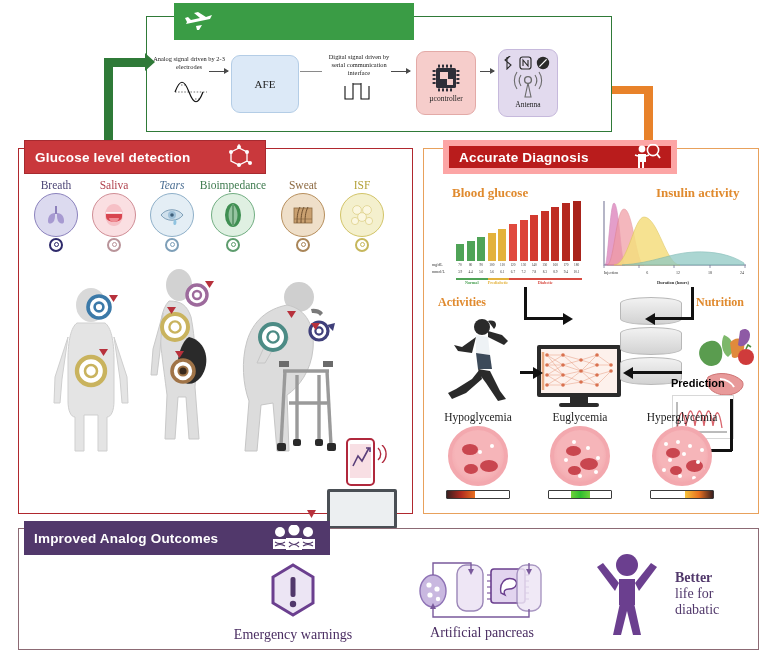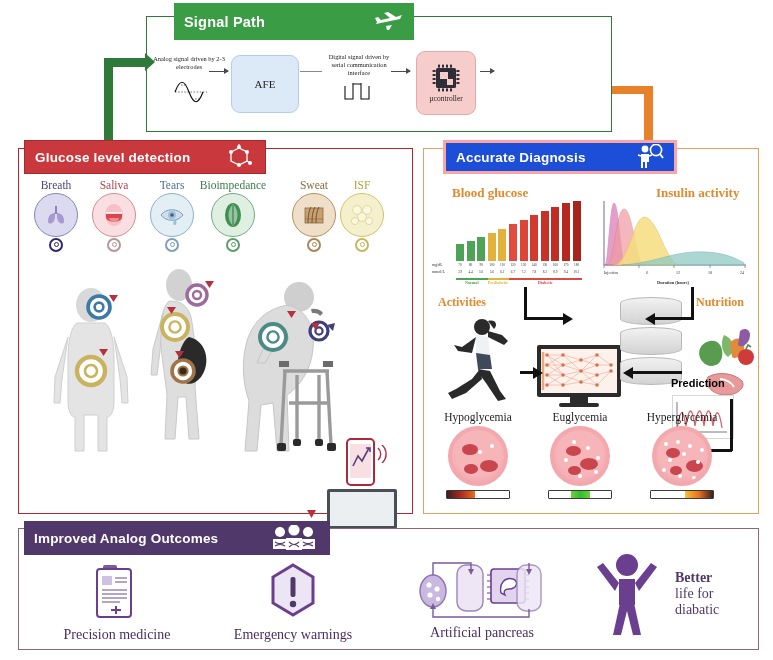--- a/index.html
+++ b/index.html
@@ -147,21 +147,21 @@
     background:#5a6066; border-radius:2px; }
   #injector { position:absolute; left:318px; top:408px; width:44px; height:62px; }
 
   
   #diag-panel {
     left:423px; top:148px; width:336px; height:366px;
     border:1.5px solid #e8a15c;
   }
   #diag-header {
     left:443px; top:140px; width:234px; height:34px;
-    background:#1d4ed8; font-size:13.5px; border:3px solid #fca5a5;
+    background:#b91c1c; font-size:13.5px; border:6px solid #fca5a5;
   }
   .diag-title {
     position:absolute; color:#e08a2e; font-weight:bold; font-size:13px;
   }
 
   
   #bar-chart { position:absolute; left:8px; top:50px; width:155px; height:88px; }
   .bars { position:absolute; left:24px; bottom:26px; height:60px; width:126px;
     display:flex; align-items:flex-end; gap:2.6px; }
   .bar { width:8px; }
@@ -289,25 +289,48 @@
             <rect x="25.4" y="11" width="3" height="2"></rect>
           <rect x="25.4" y="15" width="3" height="2"></rect>
             <rect x="25.4" y="19" width="3" height="2"></rect>
         </g>
       </svg>
       <span class="blk-cap">µcontroller</span>
     </div>
 
     <div class="arrow-h" style="left:333px;top:30px;width:14px;"></div>
 
+    <div class="blk" id="ant-block">
+      <svg width="54" height="14" viewBox="0 0 54 14" style="margin-top:-2px">
+        <g>
+            <path d="M6 1 v12 l4-4 -6-5 6-5 -4 4" fill="none" stroke="#2b2b2b" stroke-width="1.1"></path>
+          </g>
+        <g>
+            <rect x="19" y="1" width="11" height="12" rx="2.5" fill="none" stroke="#2b2b2b" stroke-width="1.2"></rect>
+            <path d="M22 10 V4 l5 6 V4" fill="none" stroke="#2b2b2b" stroke-width="1.1"></path>
+          </g>
+        <g>
+            <circle cx="42" cy="7" r="6.2" fill="#2b2b2b"></circle>
+            <path d="M38.4 10.6 L45.6 3.4" stroke="#fff" stroke-width="1.3"></path>
+          </g>
+      </svg>
+      <svg width="46" height="30" viewBox="0 0 46 30">
+        <circle cx="23" cy="10" r="3.4" fill="none" stroke="#6b6b6b" stroke-width="1.4"></circle>
+        <path d="M23 13 L20 27 h6 z" fill="none" stroke="#6b6b6b" stroke-width="1.1"></path>
+        <path d="M16 5 a10 10 0 0 0 0 11" fill="none" stroke="#6b6b6b" stroke-width="1.1"></path>
+        <path d="M12 2 a15 15 0 0 0 0 17" fill="none" stroke="#6b6b6b" stroke-width="1.1"></path>
+        <path d="M30 5 a10 10 0 0 1 0 11" fill="none" stroke="#6b6b6b" stroke-width="1.1"></path>
+        <path d="M34 2 a15 15 0 0 1 0 17" fill="none" stroke="#6b6b6b" stroke-width="1.1"></path>
+      </svg>
+      <span class="blk-cap">Antenna</span>
+    </div>
   </div>
 </div>
 
 <div class="panel-header" id="signal-header">
-  <span class="hdr-label">Signal Path</span>
   <span class="hdr-icon">
     <svg width="30" height="26" viewBox="0 0 30 26">
       <path d="M2 15 L26 10 L28 6 L22 8 L14 3 L10 4 L16 9 L7 11 L4 8 L1 9 L3 13 z" fill="#fff"></path>
       <path d="M12 17 l6 -1 -3 5 -2 0 z" fill="#fff"></path>
     </svg>
   </span>
 </div>
 
 <div id="green-down"></div>
 <div id="green-in"></div>
@@ -341,21 +364,21 @@
           <path d="M9 16 a5 4 0 0 0 10 0 z" fill="#ef8d95"></path>
           <path d="M6 11 h16" stroke="#fff" stroke-width="1.6"></path>
         </svg>
       </div>
       <div class="bio-stem" style="border-color:#b9949a;">
           <i style="border-color:#b9949a;"></i>
         </div>
     </div>
 
     <div class="bio" style="left:124px;">
-      <div class="bio-label" style="color:#4c6f93;">Tears</div>
+      <div class="bio-label" style="color:#4c6f93;font-style:italic;">Tears</div>
       <div class="bio-circle" style="border-color:#8fb0c9;background:#e4eef5;">
         <svg width="30" height="26" viewBox="0 0 30 26">
           <path d="M4 13 C9 6 21 6 26 13 C21 20 9 20 4 13 z" fill="#cfe0ec" stroke="#7e9fb8" stroke-width="1"></path>
           <circle cx="15" cy="13" r="4" fill="#9fc0d8"></circle>
             <circle cx="15" cy="13" r="1.8" fill="#3f5f7a"></circle>
           <path d="M19 18 C20 21 19 23 17.6 23 C16.4 23 15.8 21 17 18 z" fill="#8fc3e0"></path>
         </svg>
       </div>
       <div class="bio-stem" style="border-color:#7e9fb8;">
           <i style="border-color:#7e9fb8;"></i>
@@ -369,21 +392,21 @@
           <ellipse cx="12" cy="14" rx="8" ry="12" fill="#3f8f52"></ellipse>
           <path d="M12 3 C6 9 6 19 12 25 C18 19 18 9 12 3 z" fill="#dff0e2" opacity=".55"></path>
           <path d="M12 4 v20" stroke="#2f6e3f" stroke-width="1"></path>
         </svg>
       </div>
       <div class="bio-stem" style="border-color:#5d9c6d;">
           <i style="border-color:#5d9c6d;"></i>
         </div>
     </div>
 
-    <div class="bio" style="left:266px;">
+    <div class="bio" style="left:255px;">
       <div class="bio-label" style="color:#8d6a42;">Sweat</div>
       <div class="bio-circle" style="border-color:#b78f5d;background:#efdfc9;">
         <svg width="28" height="26" viewBox="0 0 28 26">
           <rect x="5" y="6" width="18" height="15" fill="#c9a070" stroke="#8d6a42" stroke-width=".8"></rect>
           <path d="M8 21 C8 13 9 9 11 5 M12 21 C12 13 13 9 15 5 M16 21 C16 13 17 9 19 5" stroke="#6e4f2f" stroke-width="1" fill="none"></path>
           <path d="M5 17 h18" stroke="#8d6a42" stroke-width=".7"></path>
         </svg>
       </div>
       <div class="bio-stem" style="border-color:#a98558;">
           <i style="border-color:#a98558;"></i>
@@ -754,32 +777,20 @@
       <path d="M7 10 h8 v8 h-2 v6 h-2 v-6 h-2 v6 h-2 z" fill="#fff"></path>
       <path d="M4 11 L7 12 M18 11 L15 12" stroke="#fff" stroke-width="1.6"></path>
       <circle cx="22" cy="6" r="5.6" fill="none" stroke="#fff" stroke-width="1.6"></circle>
       <path d="M26 10 L29 14" stroke="#fff" stroke-width="1.8"></path>
     </svg>
   </span>
 </div>
 
 <div class="panel" id="out-panel">
 
-  <div class="out-item" style="left:12px;top:32px;width:172px;">
-    <svg width="52" height="60" viewBox="0 0 52 60">
-      <rect x="12" y="4" width="14" height="6" rx="2" fill="#7a5a9c"></rect>
-      <rect x="6" y="8" width="34" height="48" rx="3" fill="#fff" stroke="#6b3f8f" stroke-width="2"></rect>
-      <rect x="11" y="15" width="10" height="9" fill="#cfc2e0"></rect>
-      <g stroke="#9b86b8" stroke-width="1.6">
-        <path d="M24 17 h12 M24 21 h12 M11 29 h25 M11 33 h25 M11 37 h25 M11 41 h18"></path>
-      </g>
-      <path d="M20 48 h10 v2 h-10 z M24 45 h2 v8 h-2 z" fill="#6b3f8f"></path>
-    </svg>
-    <div class="out-lbl" style="margin-top:2px;">Precision medicine</div>
-  </div>
 
   <div class="out-item" style="left:186px;top:32px;width:176px;">
     <svg width="56" height="60" viewBox="0 0 56 60">
       <path d="M28 4 L48 16 L48 42 L28 54 L8 42 L8 16 z" fill="#ece5f4" stroke="#6b3f8f" stroke-width="3"></path>
       <rect x="25.5" y="16" width="5" height="20" rx="2" fill="#51386b"></rect>
       <circle cx="28" cy="43" r="3.2" fill="#51386b"></circle>
     </svg>
     <div class="out-lbl" style="margin-top:2px;">Emergency warnings</div>
   </div>
 

